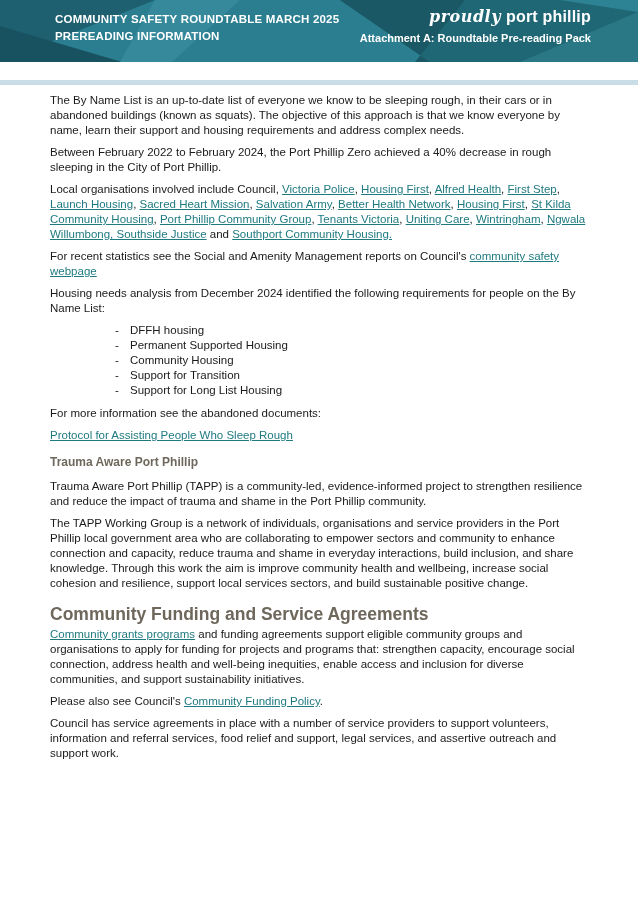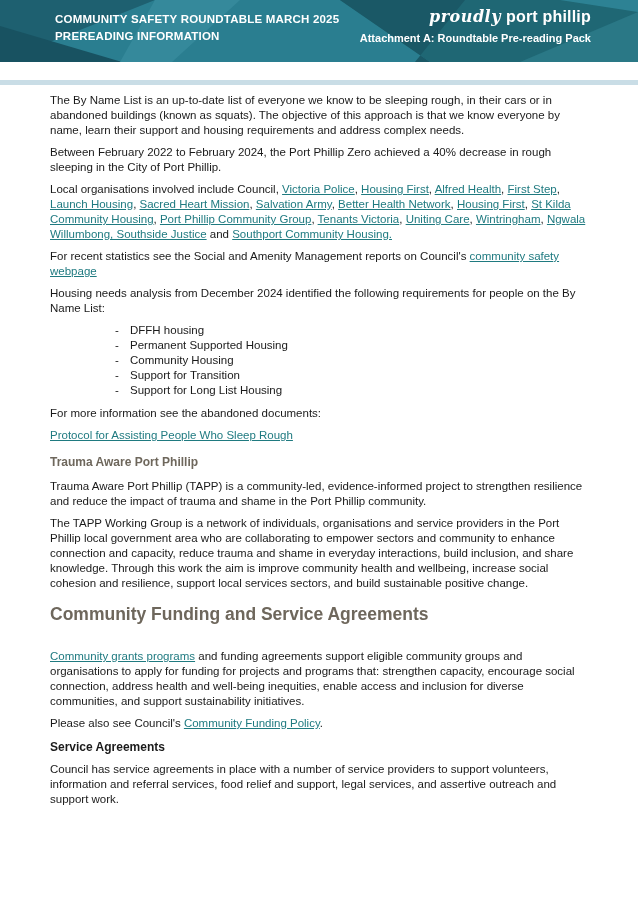--- a/index.html
+++ b/index.html
@@ -34,21 +34,21 @@
   .banner-strip{width:638px;height:5px;background:#c9dde6;}
   
   .doc{
     position:absolute;left:50px;top:93px;width:540px;
     color:#1a1a1a;font-size:11.5px;line-height:15px;
   }
   .doc p.para{margin:0 0 7px 0;}
   a.doc-link{color:#1f7a80;text-decoration:underline;cursor:pointer;}
   .h1{
     color:#6e675c;font-weight:bold;font-size:17.5px;line-height:22px;
-    margin:12px 0 24px 0;
+    margin:12px 0 2px 0;
   }
   .h2{
     color:#6e675c;font-weight:bold;font-size:12px;line-height:19px;
     margin:10px 0 7px 0;
   }
   .h3{
     color:#1a1a1a;font-weight:bold;font-size:12px;line-height:16px;
     margin:8px 0 7px 0;
   }
   .bullets{margin:1px 0 8px 0;}
@@ -121,18 +121,17 @@
         </div>
       </div>
       <p class="para"><span>For more information see the abandoned documents:</span></p>
       <p class="para"><a class="doc-link" href="#">Protocol for Assisting People Who Sleep Rough</a></p>
       <div class="h2">Trauma Aware Port Phillip</div>
       <p class="para"><span>Trauma Aware Port Phillip (TAPP) is a community-led, evidence-informed project to strengthen resilience and reduce the impact of trauma and shame in the Port Phillip community.</span></p>
       <p class="para"><span>The TAPP Working Group is a network of individuals, organisations and service providers in the Port Phillip local government area who are collaborating to empower sectors and community to enhance connection and capacity, reduce trauma and shame in everyday interactions, build inclusion, and share knowledge. Through this work the aim is improve community health and wellbeing, increase social cohesion and resilience, support local services sectors, and build sustainable positive change.</span></p>
       <div class="h1">Community Funding and Service Agreements</div>
       <p class="para"><a class="doc-link" href="#">Community grants programs</a><span> and funding agreements support eligible community groups and organisations to apply for funding for projects and programs that: strengthen capacity, encourage social connection, address health and well-being inequities, enable access and inclusion for diverse communities, and support sustainability initiatives.</span></p>
       <p class="para"><span>Please also see Council's </span><a class="doc-link" href="#">Community Funding Policy</a><span>.</span></p>
-      <div class="h3">Service Agreements</div>
       <p class="para"><span>Council has service agreements in place with a number of service providers to support volunteers, information and referral services, food relief and support, legal services, and assertive outreach and support work.</span></p>
     </div>
 
 
 </div>
 
 </body></html>

